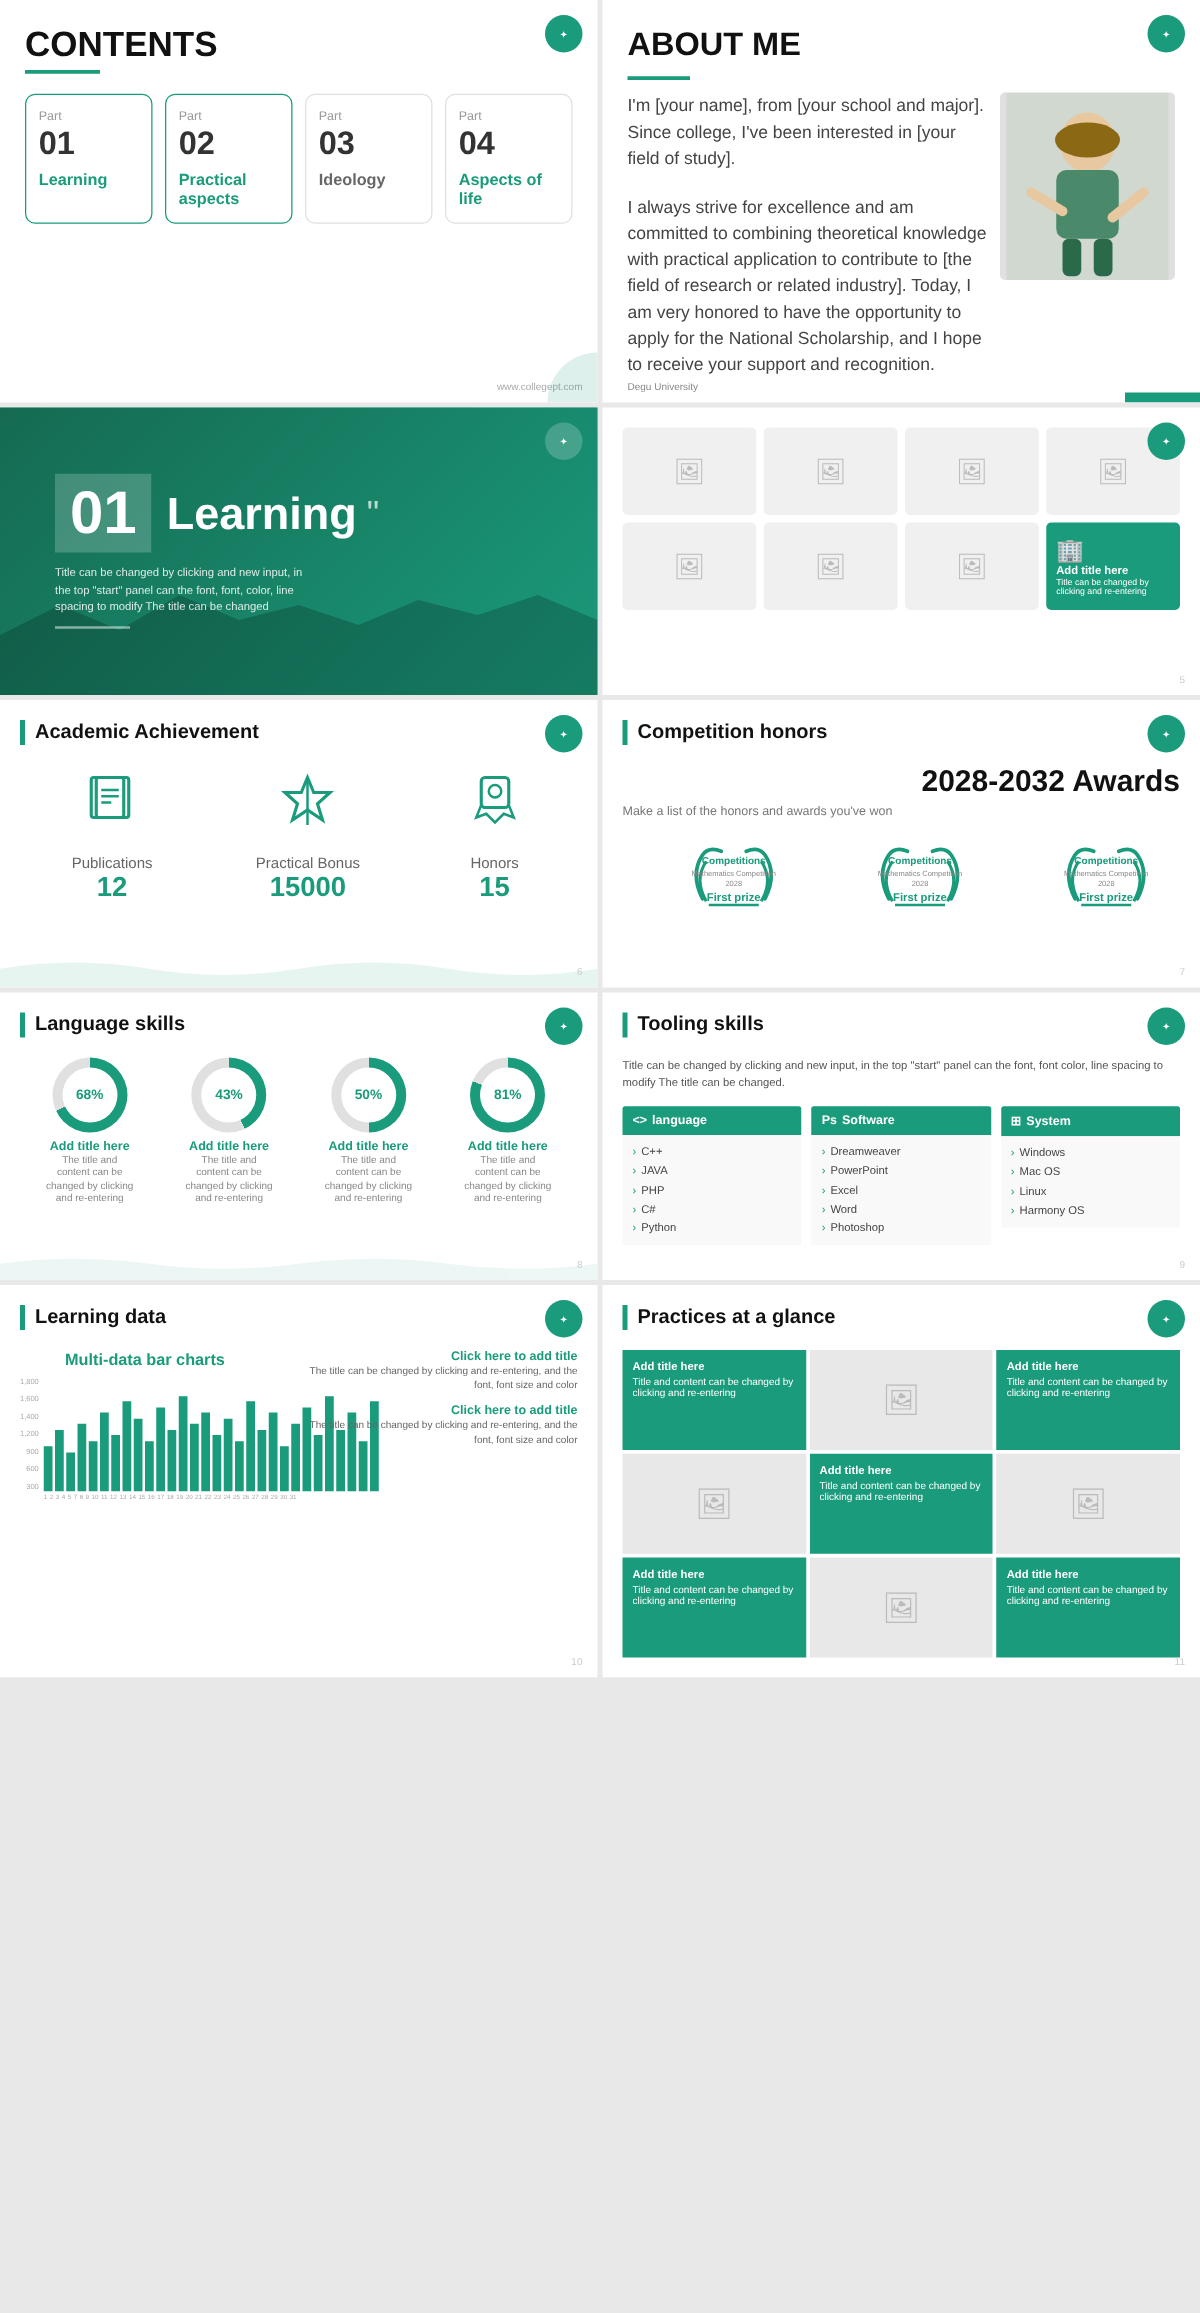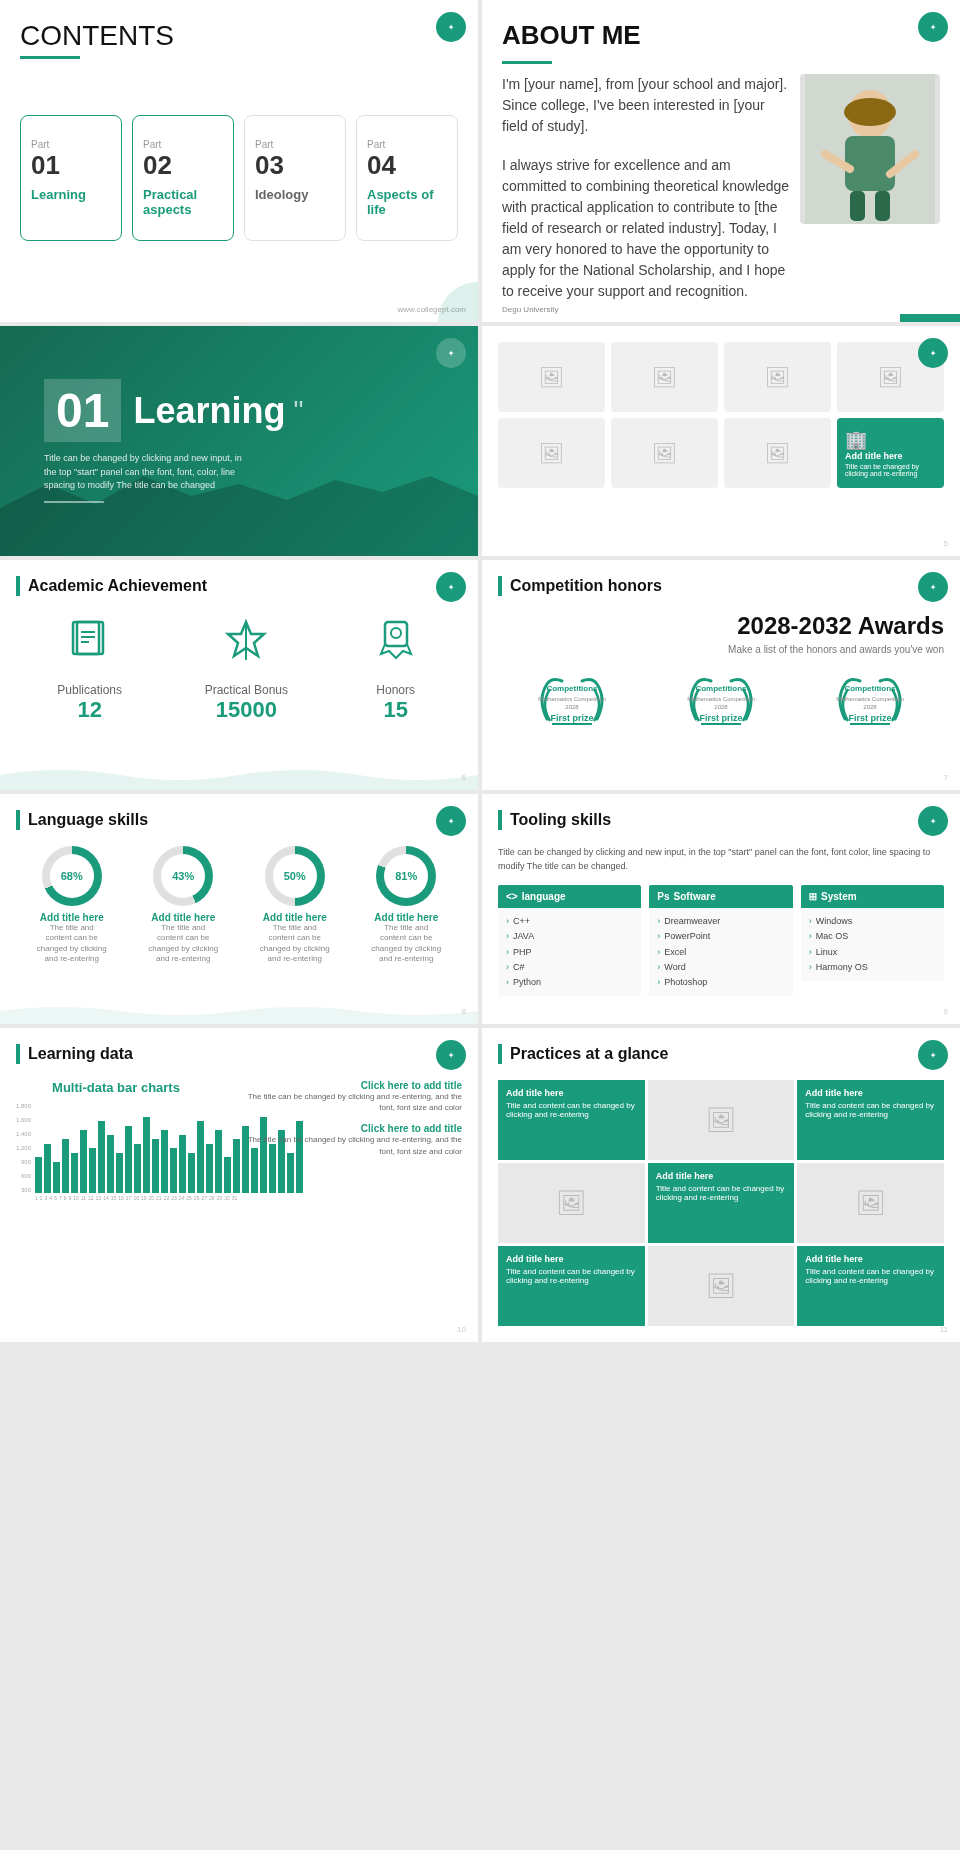--- a/index.html
+++ b/index.html
@@ -3,24 +3,24 @@
   <meta charset="utf-8">
   <style>
     * { box-sizing: border-box; margin: 0; padding: 0; }
     body { font-family: Arial, sans-serif; background: #e8e8e8; width: 960px; }
     
     .grid-2 { display: grid; grid-template-columns: 1fr 1fr; gap: 4px; }
     .slide { background: #fff; padding: 20px; position: relative; overflow: hidden; min-height: 230px; }
     
     
     .slide-contents { background: #fff; }
-    .slide-contents .title { font-size: 28px; font-weight: normal; color: #111; margin-bottom: 4px; }
+    .slide-contents .title { font-size: 28px; font-weight: bold; color: #111; margin-bottom: 4px; }
     .slide-contents .title-underline { width: 60px; height: 3px; background: #1a9b7b; margin-bottom: 16px; }
     .parts-grid { display: grid; grid-template-columns: repeat(4, 1fr); gap: 10px; }
-    .part-card { border: 1px solid #e0e0e0; border-radius: 8px; padding: 23px 10px; position: relative; margin-top: 40px; }
+    .part-card { border: 1px solid #e0e0e0; border-radius: 8px; padding: 12px 10px; position: relative; }
     .part-card .part-label { font-size: 10px; color: #999; }
     .part-card .part-num { font-size: 26px; font-weight: bold; color: #333; }
     .part-card .part-title { font-size: 13px; font-weight: bold; color: #1a9b7b; margin-top: 6px; }
     .part-card.active { border-color: #1a9b7b; }
     .logo-circle-sm { width: 30px; height: 30px; border-radius: 50%; background: #1a9b7b; display: flex; align-items: center; justify-content: center; font-size: 8px; color: #fff; position: absolute; top: 12px; right: 12px; }
     .website-text { position: absolute; bottom: 8px; right: 12px; font-size: 8px; color: #aaa; }
     
     
     .slide-about { background: #fff; padding: 20px; position: relative; }
     .about-title { font-size: 26px; font-weight: bold; color: #111; margin-bottom: 10px; }
@@ -42,23 +42,23 @@
     .section-title { font-size: 16px; font-weight: bold; color: #111; }
     .img-grid { display: grid; grid-template-columns: repeat(4, 1fr); gap: 6px; }
     .img-placeholder { background: #f0f0f0; height: 70px; display: flex; align-items: center; justify-content: center; border-radius: 4px; font-size: 20px; color: #bbb; }
     .img-placeholder.dark { background: #1a9b7b; color: #fff; font-size: 9px; padding: 8px; }
     .stats-row { display: flex; justify-content: space-around; align-items: center; margin-top: 20px; }
     .stat-item { text-align: center; }
     .stat-icon { font-size: 36px; color: #1a9b7b; margin-bottom: 8px; }
     .stat-label { font-size: 12px; color: #666; }
     .stat-value { font-size: 22px; font-weight: bold; color: #1a9b7b; }
     .comp-year { font-size: 24px; font-weight: bold; text-align: right; color: #111; margin: 10px 0 4px; }
-    .comp-subtitle { font-size: 10px; text-align: right; color: #777; margin-bottom: 14px; }
+    .comp-subtitle { font-size: 10px; text-align: left; color: #777; margin-bottom: 14px; }
     .awards-row { display: flex; justify-content: space-around; }
-    .award-item { text-align: center; width: 110px; }
+    .award-item { text-align: right; width: 110px; }
     .skill-circles { display: flex; justify-content: space-around; margin-top: 16px; }
     .skill-item { text-align: center; }
     .circle-wrap { width: 60px; height: 60px; border-radius: 50%; background: conic-gradient(#1a9b7b var(--pct), #e0e0e0 0); display: flex; align-items: center; justify-content: center; margin: 0 auto 6px; position: relative; }
     .circle-inner { width: 44px; height: 44px; border-radius: 50%; background: #fff; display: flex; align-items: center; justify-content: center; font-size: 11px; font-weight: bold; color: #1a9b7b; }
     .skill-name { font-size: 10px; font-weight: bold; color: #1a9b7b; }
     .skill-desc { font-size: 8px; color: #888; line-height: 1.3; max-width: 70px; }
     .tools-desc { font-size: 9px; color: #555; line-height: 1.5; margin-bottom: 12px; }
     .tools-table { display: grid; grid-template-columns: repeat(3, 1fr); gap: 8px; }
     .tool-col-header { background: #1a9b7b; color: #fff; padding: 6px 8px; font-size: 10px; font-weight: bold; display: flex; align-items: center; gap: 4px; border-radius: 2px 2px 0 0; }
     .tool-list { padding: 6px 8px; font-size: 9px; color: #444; line-height: 1.7; background: #f9f9f9; }

